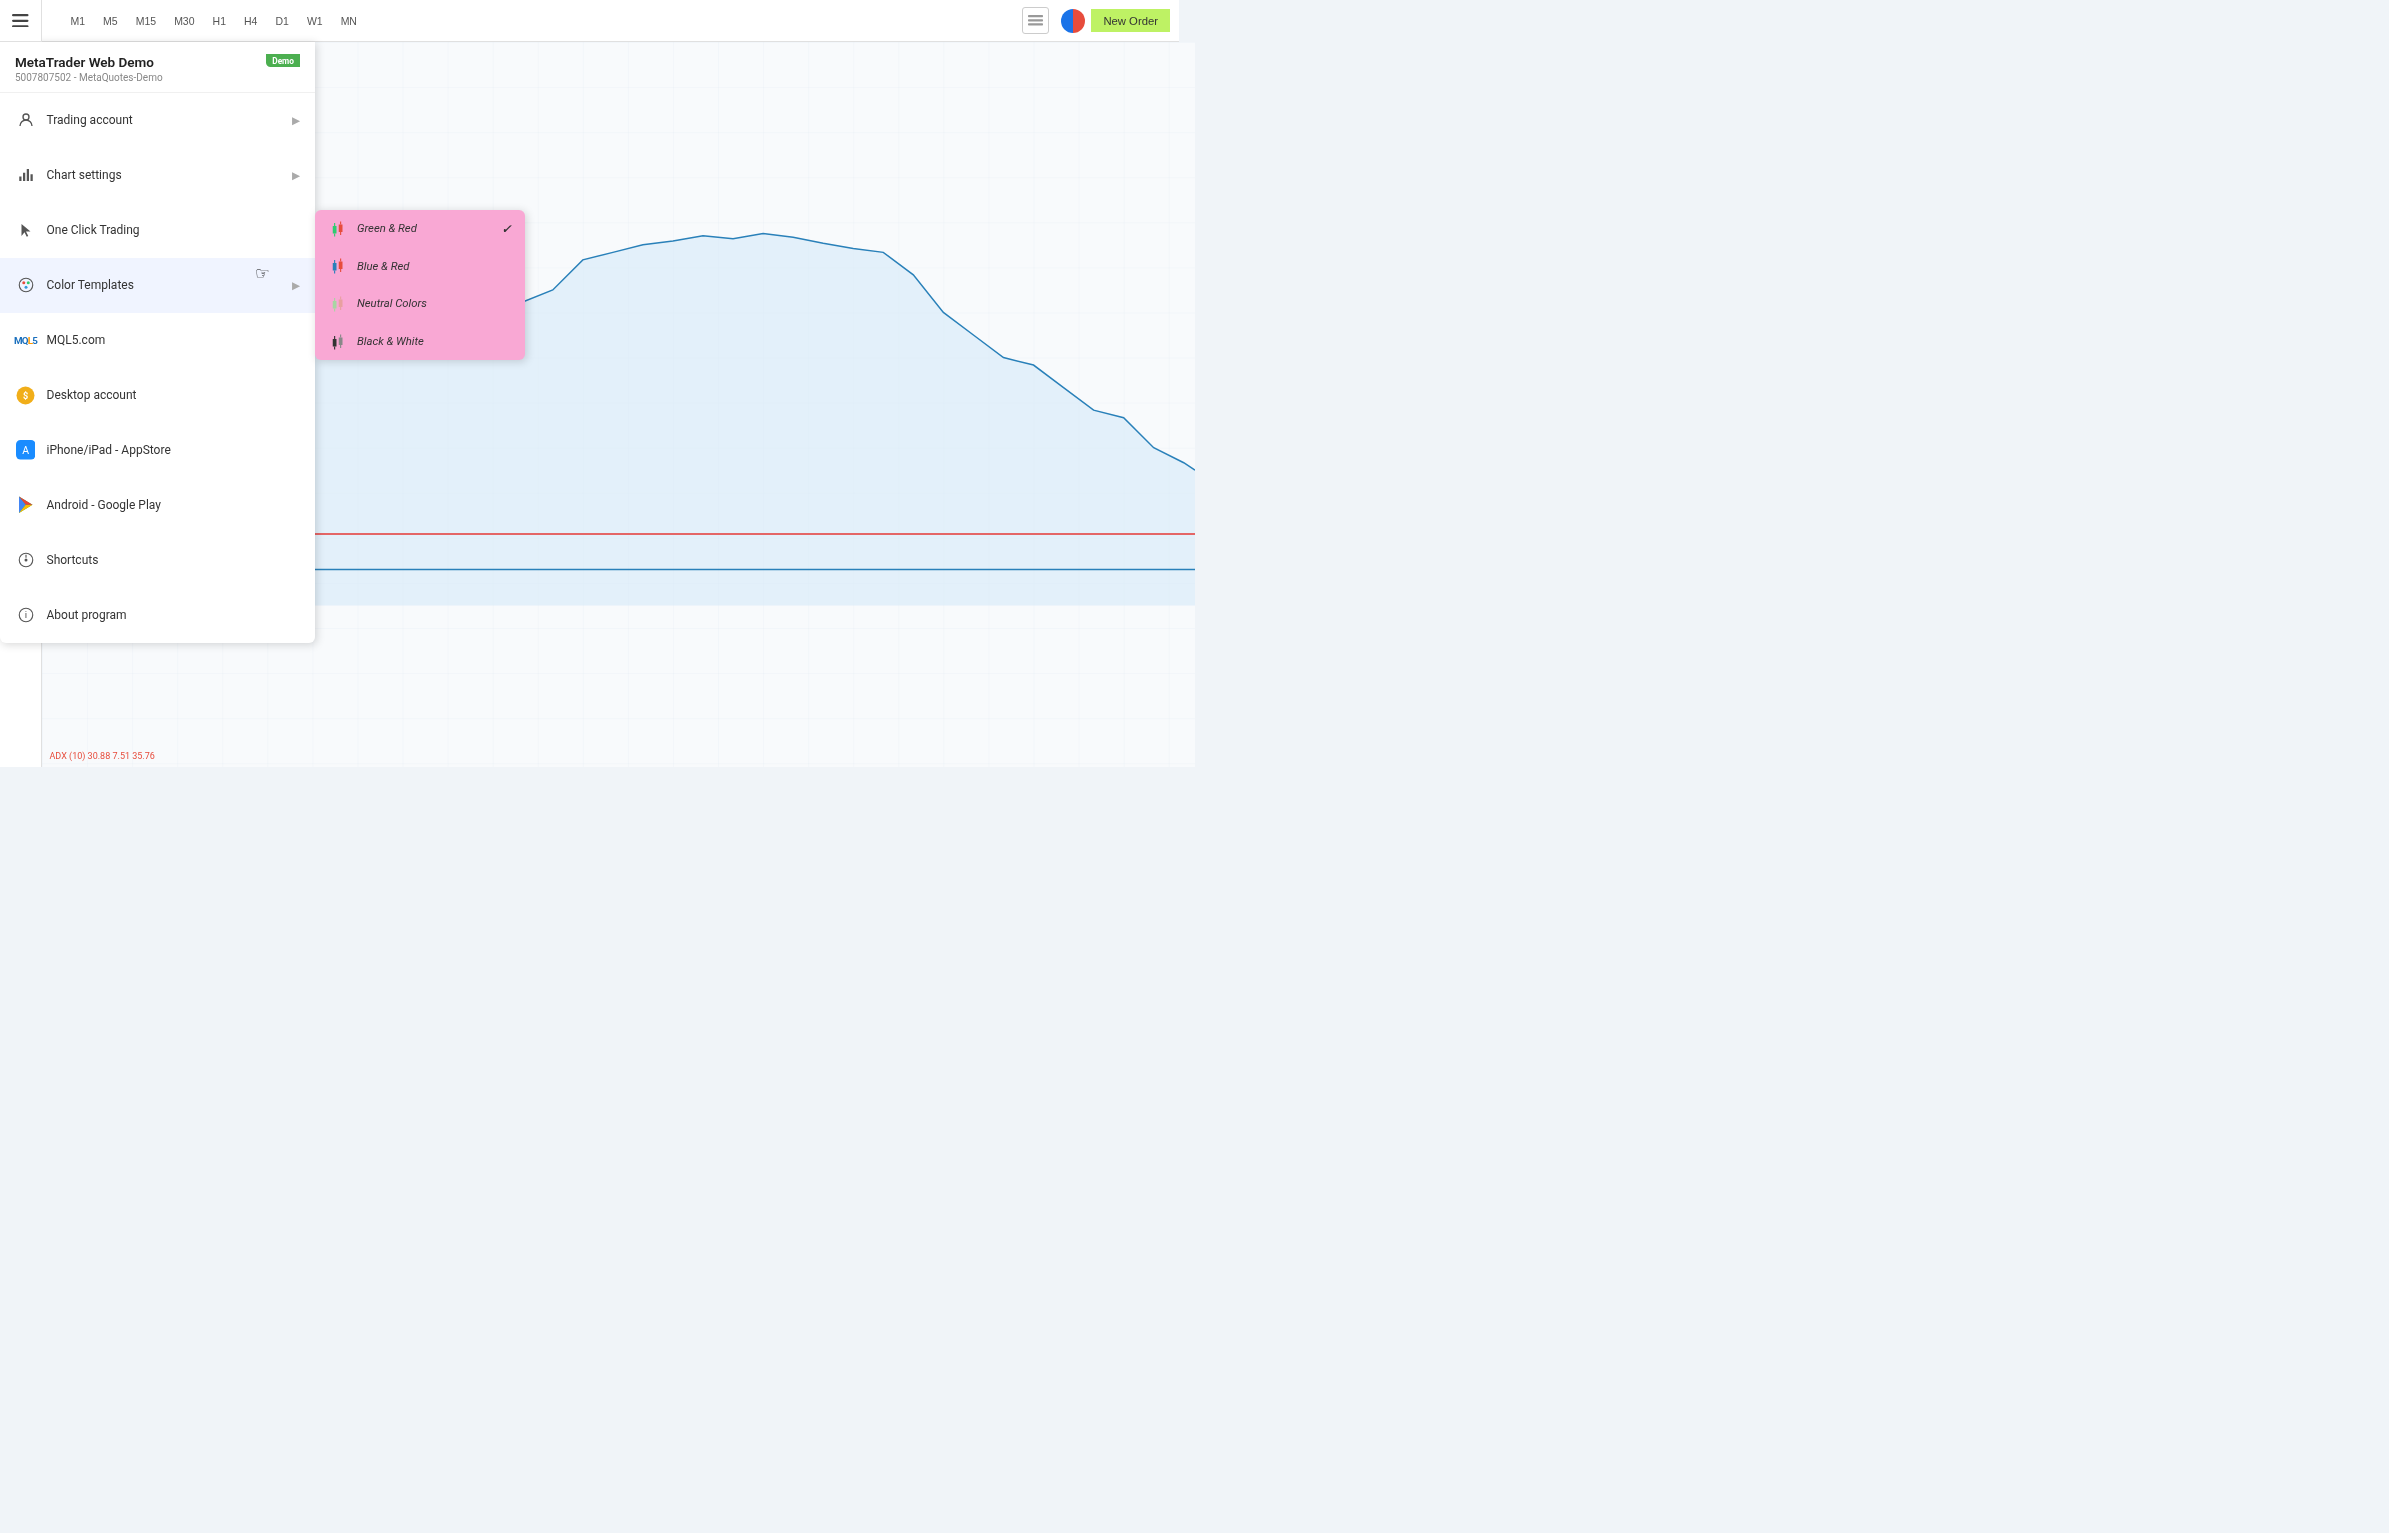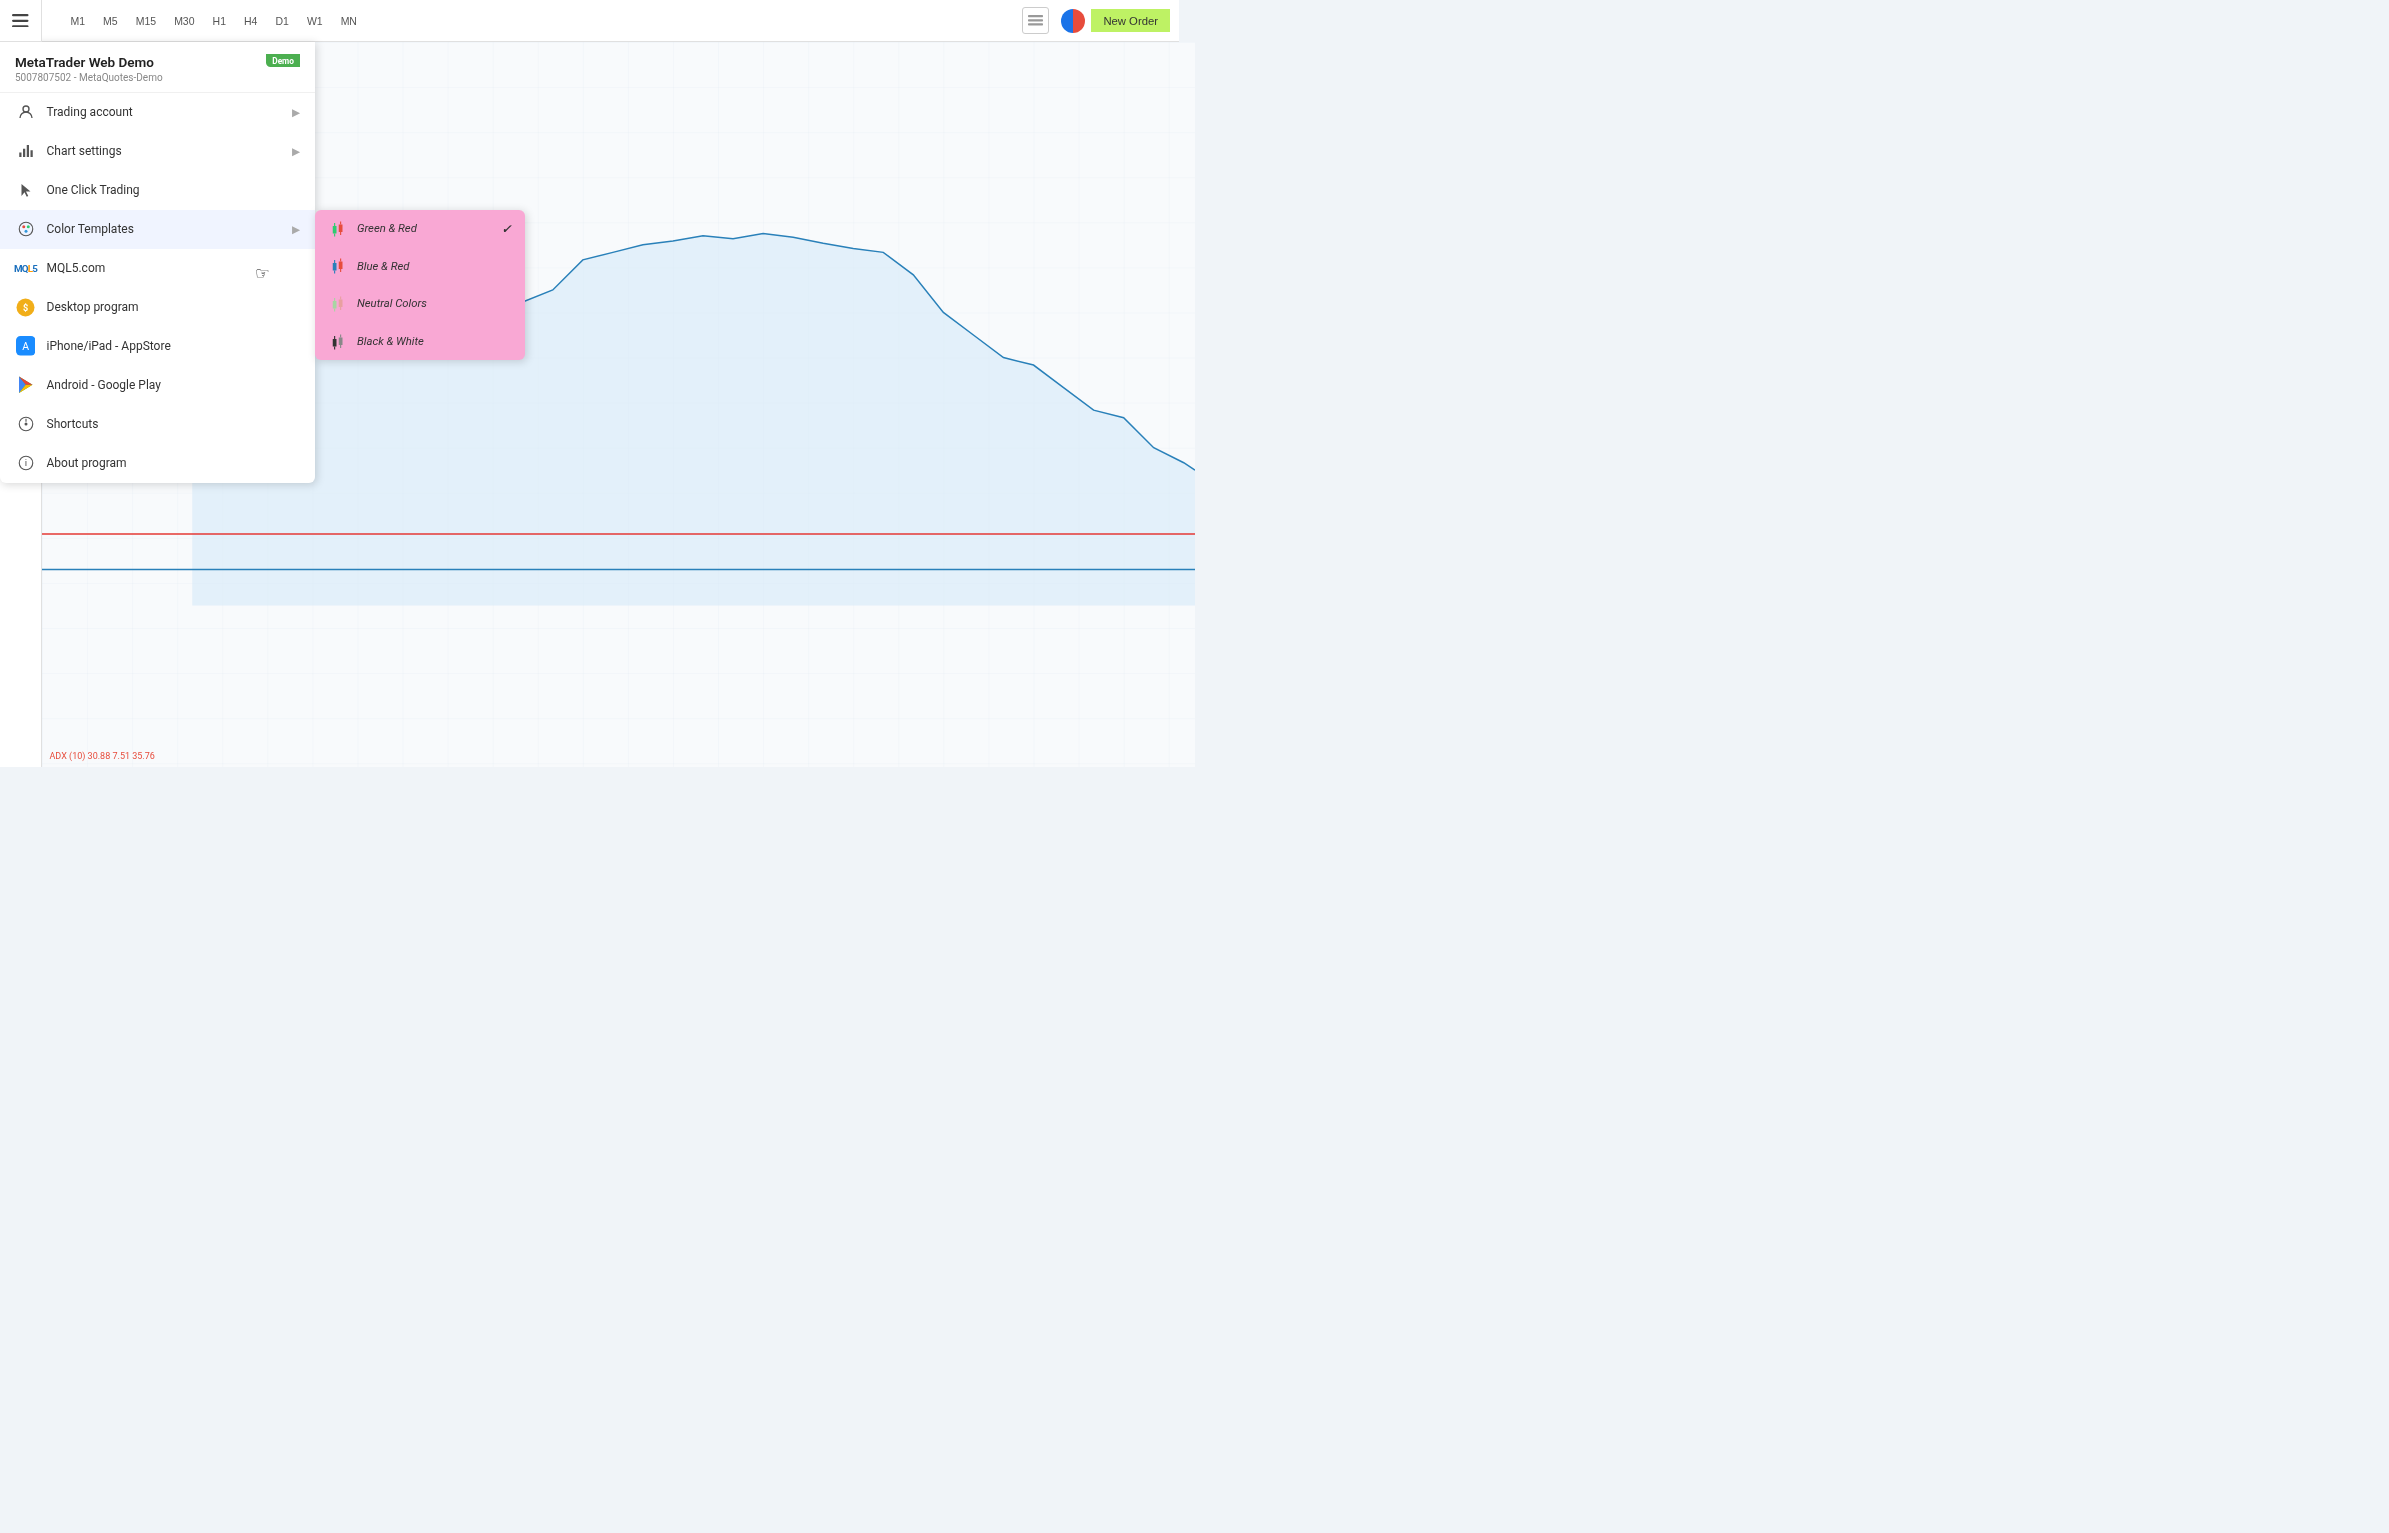--- a/index.html
+++ b/index.html
@@ -159,21 +159,21 @@
     .menu-subtitle {
       font-size: 10px;
       color: #888;
       margin-top: 1.5px;
     }
 
     .menu-item {
       display: flex;
       align-items: center;
       gap: 10.5px;
-      padding: 9px 15px;
+      padding: 17px 15px;
       cursor: pointer;
       position: relative;
     }
     .menu-item.active-item { background: #f0f4ff; }
 
     .menu-item-icon {
       width: 21px;
       height: 21px;
       display: flex;
       align-items: center;
@@ -575,21 +575,21 @@
     <span class="menu-item-label">MQL5.com</span>
   </div>
 
   <div class="menu-item">
     <div class="menu-item-icon">
       <svg width="21" height="21" viewBox="0 0 28 28" style="font-size:20px">
         <circle cx="14" cy="14" r="12" fill="#f0a500" opacity="0.9"></circle>
         <text x="14" y="18" text-anchor="middle" font-size="12" fill="#fff" font-weight="bold">$</text>
       </svg>
     </div>
-    <span class="menu-item-label">Desktop program</span>
+    <span class="menu-item-label">Desktop account</span>
   </div>
 
   <div class="menu-item">
     <div class="menu-item-icon">
       <svg width="19.5" height="19.5" viewBox="0 0 26 26" style="font-size:20px">
         <rect width="26" height="26" rx="6" fill="#1a8cff"></rect>
         <text x="13" y="19" text-anchor="middle" font-size="14" fill="#fff">A</text>
       </svg>
     </div>
     <span class="menu-item-label">iPhone/iPad - AppStore</span>

